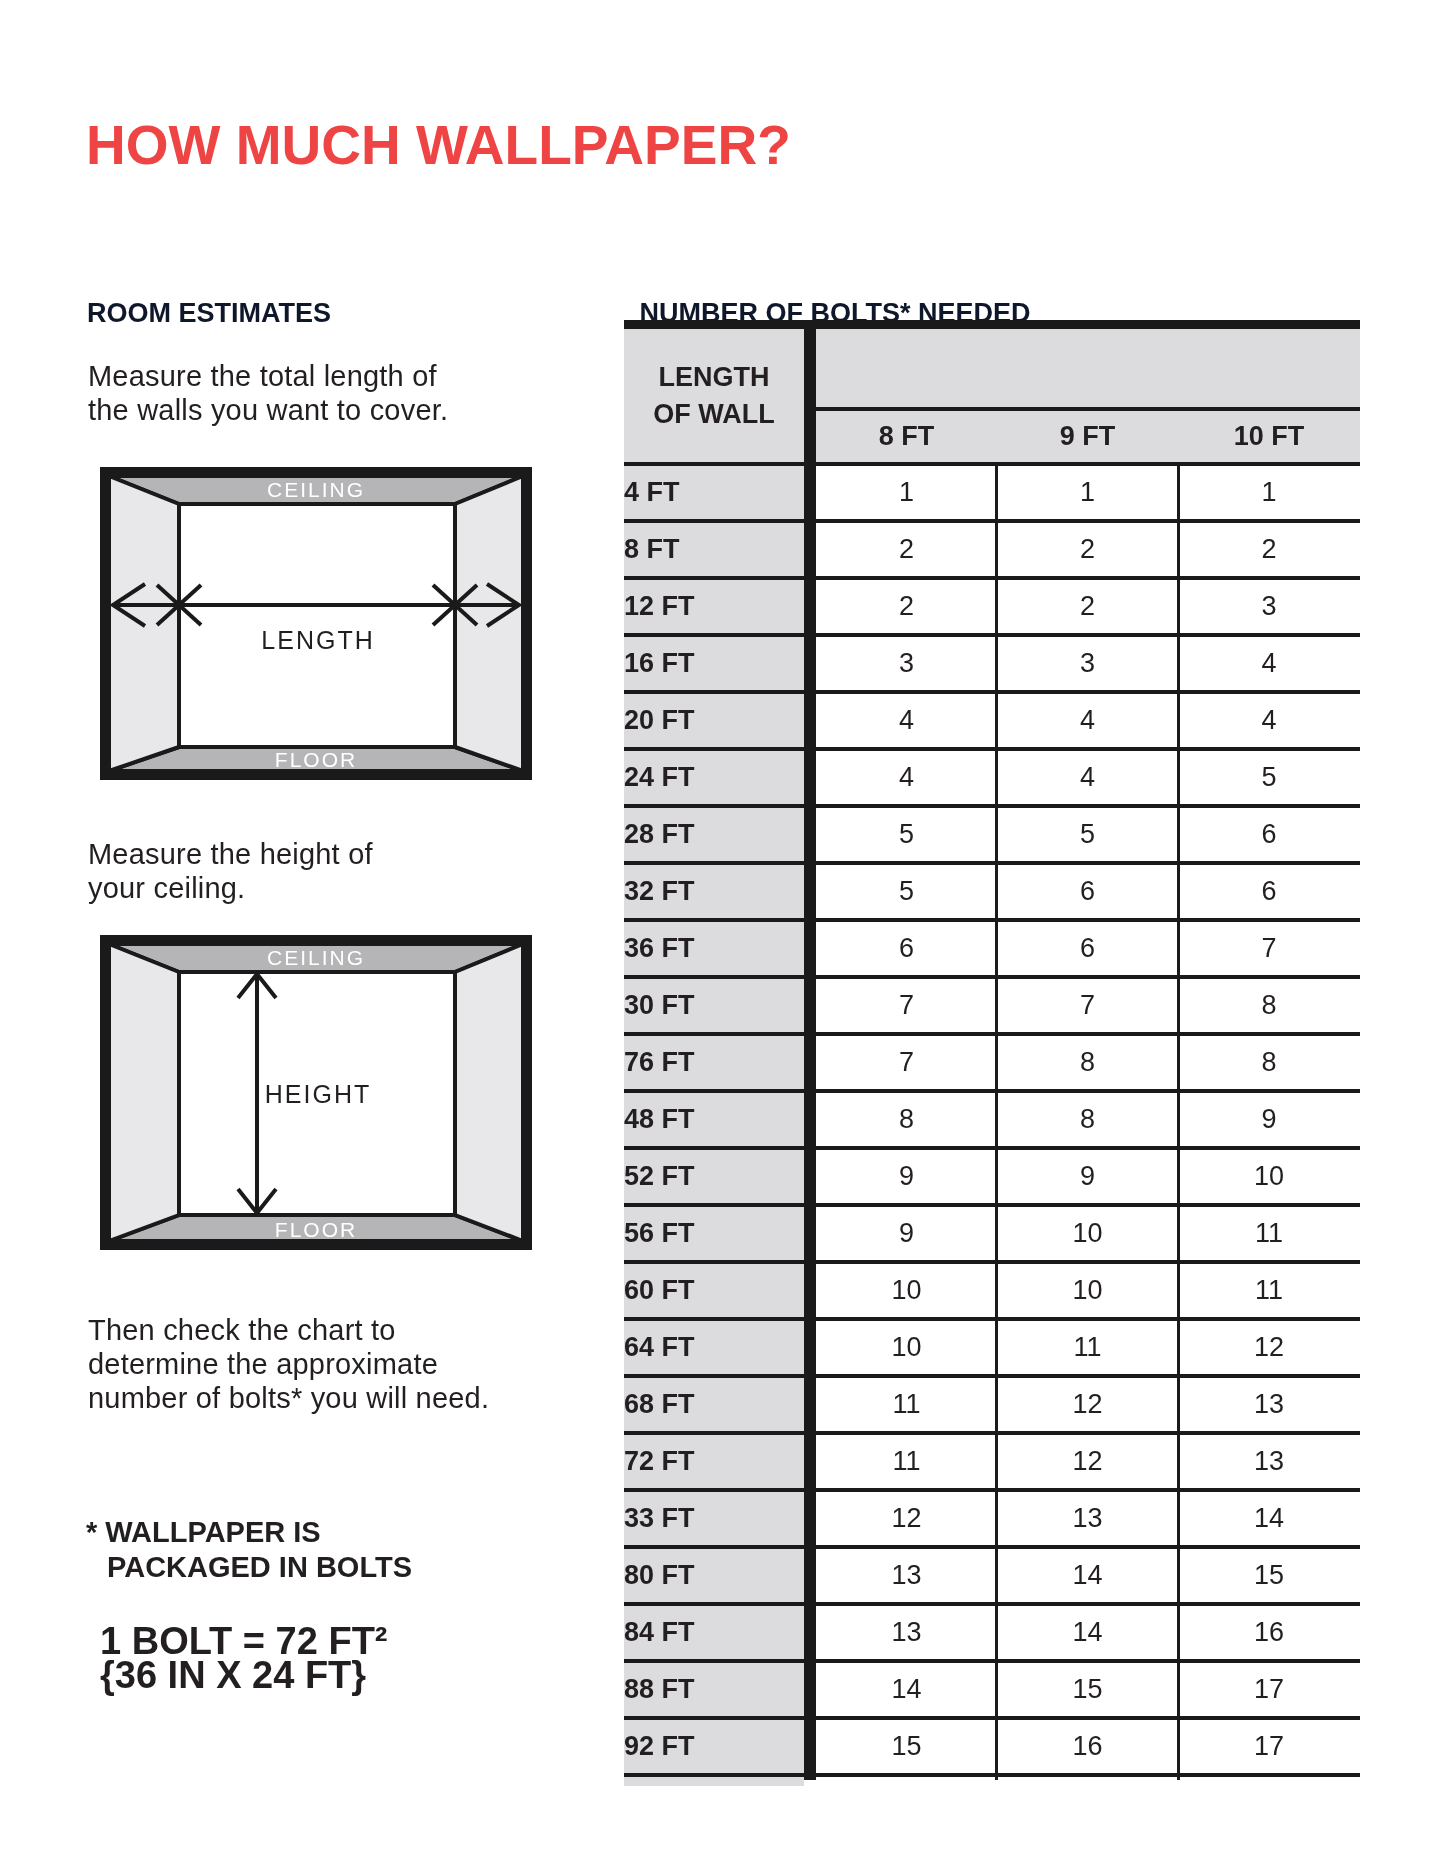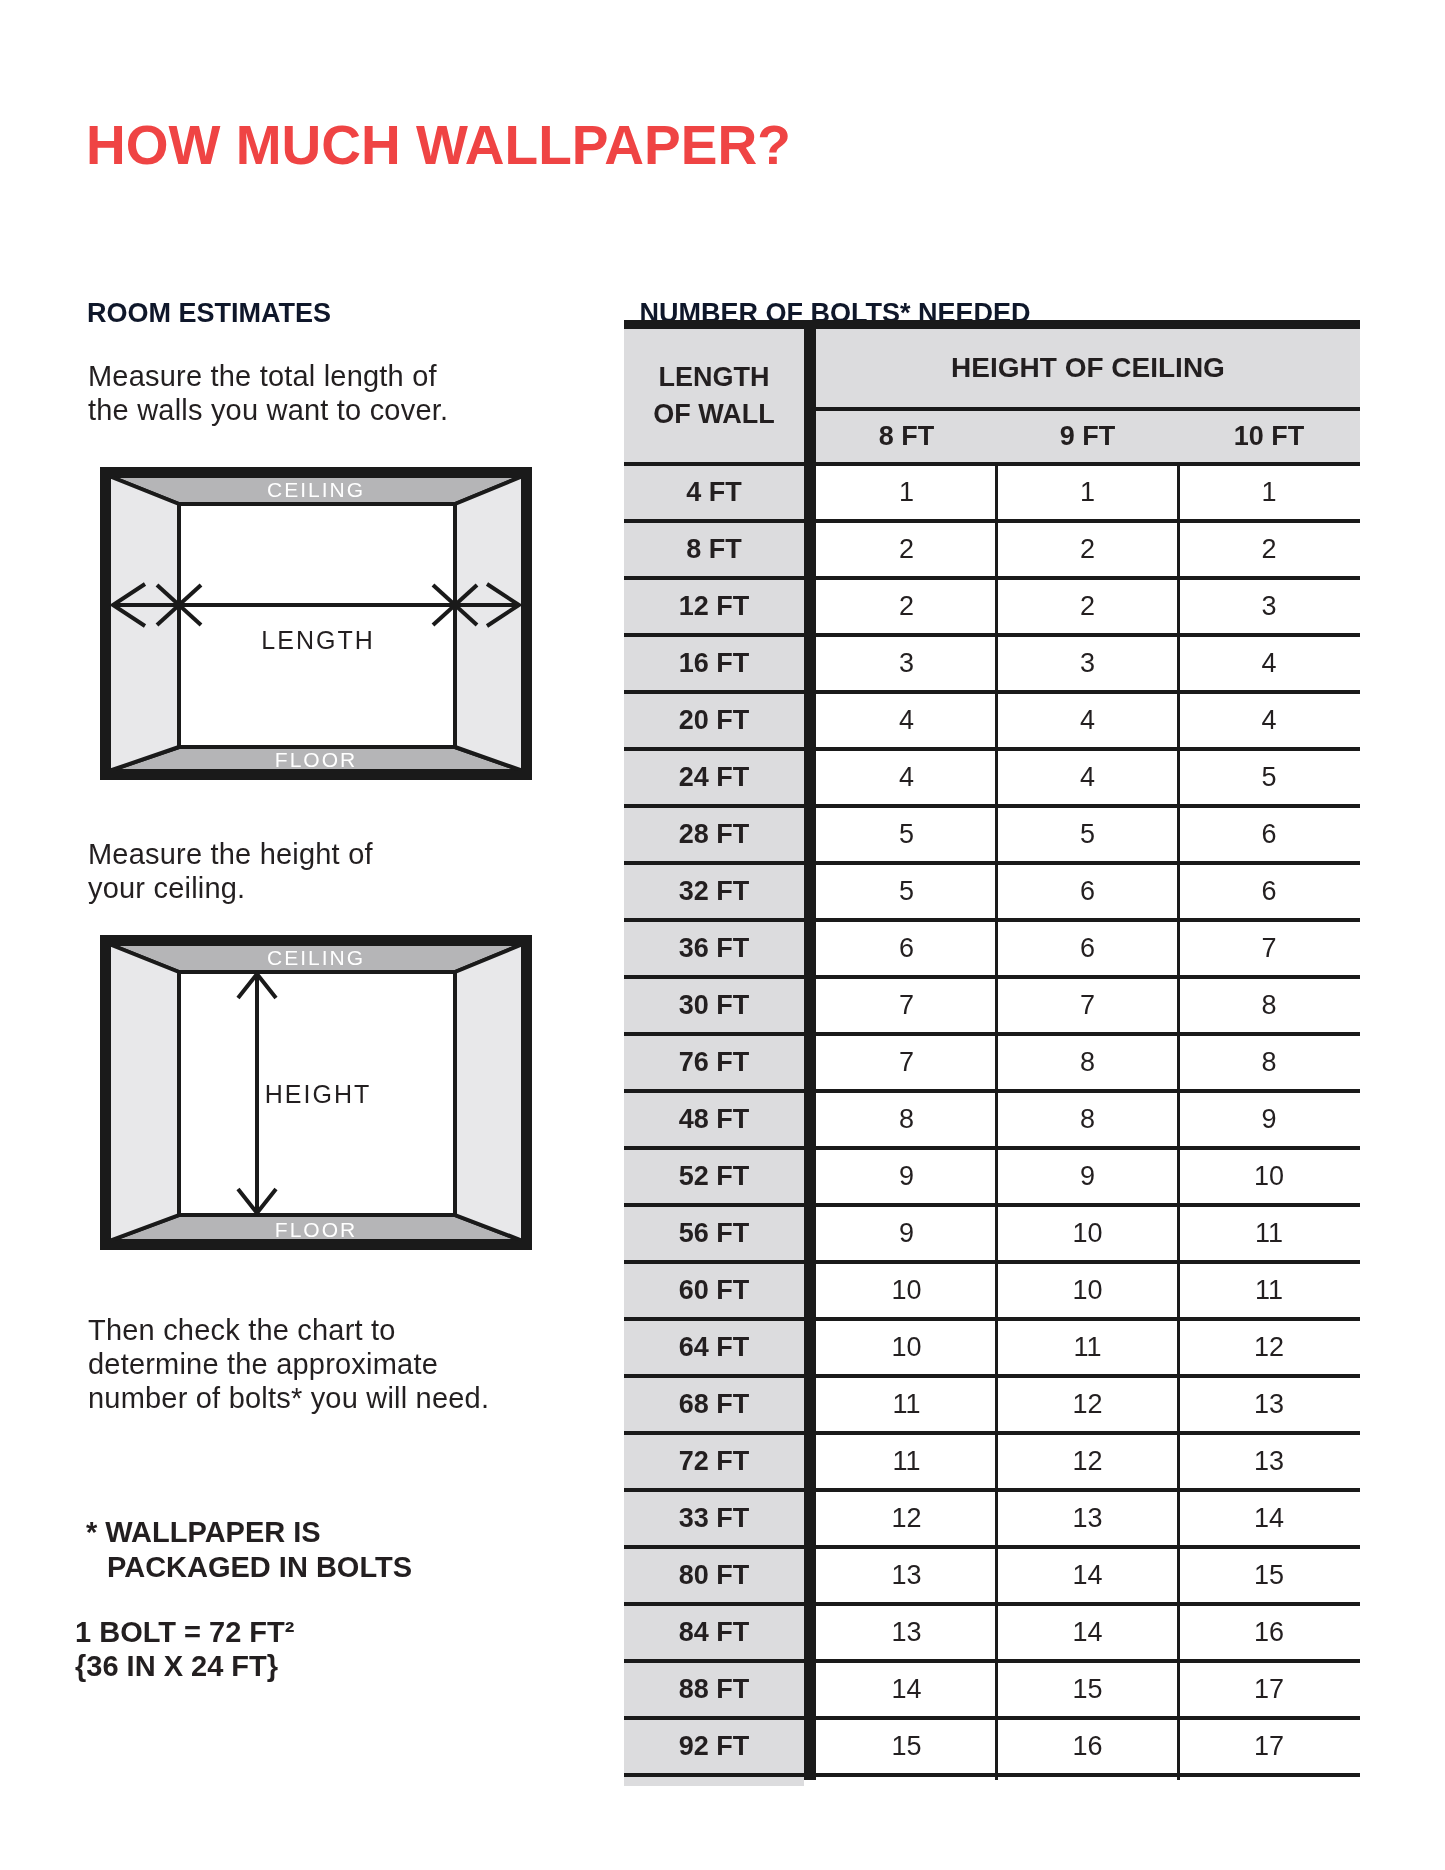--- a/index.html
+++ b/index.html
@@ -9,42 +9,42 @@
   }
   .abs{position:absolute;}
   
   .page-title{left:86px;top:76px;font-size:55px;font-weight:bold;color:#ef4444;letter-spacing:0;white-space:nowrap;}
   .blue-heading{font-size:27px;font-weight:bold;color:#0f172a;white-space:nowrap;}
   
   .copy{font-size:29px;line-height:34px;white-space:pre-line;letter-spacing:0.2px;}
   .note{left:107px;top:1486px;font-size:29px;line-height:35px;font-weight:bold;}
   .note .hang{display:block;text-indent:-21px;}
   .note .cont{display:block;}
-  .bolt-def{left:75px;top:1586px;font-size:29px;line-height:34px;font-weight:bold;white-space:pre-line;}
+  .bolt-def{left:100px;top:1586px;font-size:38px;line-height:34px;font-weight:bold;white-space:pre-line;}
   
   .tbl{left:624px;top:320px;width:736px;height:1470px;}
   .tbl .topbar{left:0;top:0;width:736px;height:9px;background:#1a1a1a;}
   .tbl .leftgray{left:0;top:9px;width:180px;height:1457px;background:#dcdcde;}
   .tbl .headgray{left:192px;top:9px;width:544px;height:137px;background:#dcdcde;}
   .tbl .subhead-line{left:192px;top:87px;width:544px;height:4px;background:#1a1a1a;}
   .tbl .head-bottom{left:0;top:142px;width:736px;height:4px;background:#1a1a1a;}
   .tbl .vdivider{left:180px;top:0;width:12px;height:1460px;background:#1a1a1a;}
   .tbl .vline{top:146px;width:3px;height:1314px;background:#1a1a1a;}
   .tbl .v1{left:371px;} .tbl .v2{left:553px;}
   .row-axis{left:0;top:9px;width:180px;height:133px;display:flex;align-items:center;justify-content:center;
     font-size:27px;font-weight:bold;line-height:37px;white-space:pre-line;text-align:center;}
   .colgroup{left:192px;top:9px;width:544px;height:78px;display:flex;align-items:center;justify-content:center;
     font-size:28px;font-weight:bold;}
   .colheads{left:192px;top:91px;width:544px;height:51px;display:grid;grid-template-columns:181px 181px 182px;
     align-items:center;font-size:27px;font-weight:bold;}
   .colheads span{text-align:center;}
   .rows{left:0;top:146px;width:736px;}
   .trow{height:57px;box-sizing:border-box;border-bottom:4px solid #1a1a1a;display:grid;
     grid-template-columns:180px 12px 181px 181px 182px;align-items:center;}
-  .trow .tlabel{grid-column:1;text-align:center;font-size:27px;font-weight:bold;}
+  .trow .tlabel{grid-column:1;font-size:27px;font-weight:bold;}
   .trow .tval{text-align:center;font-size:27px;}
   
   figure{margin:12px;}
   svg text{font-family:"Liberation Sans", sans-serif;}
   .diagram-caption{fill:#ffffff;font-size:21px;letter-spacing:2px;}
   .measure-label{fill:#231f20;font-size:25px;letter-spacing:2px;}
 </style>
 </head>
 <body>
 
@@ -119,21 +119,20 @@
   <div class="abs leftgray"></div>
   <div class="abs headgray"></div>
   <div class="abs subhead-line"></div>
   <div class="abs head-bottom"></div>
   <div class="abs vdivider"></div>
   <div class="abs vline v1"></div>
   <div class="abs vline v2"></div>
 
   <div class="abs row-axis">LENGTH
 OF WALL</div>
-  <div class="abs colgroup">HEIGHT OF CEILING</div>
   <div class="abs colheads">
     <span>8 FT</span>
     <span>9 FT</span>
     <span>10 FT</span>
   </div>
 
   <div class="abs rows">
   <div class="trow">
     <span class="tlabel">4 FT</span>
     <span></span>

